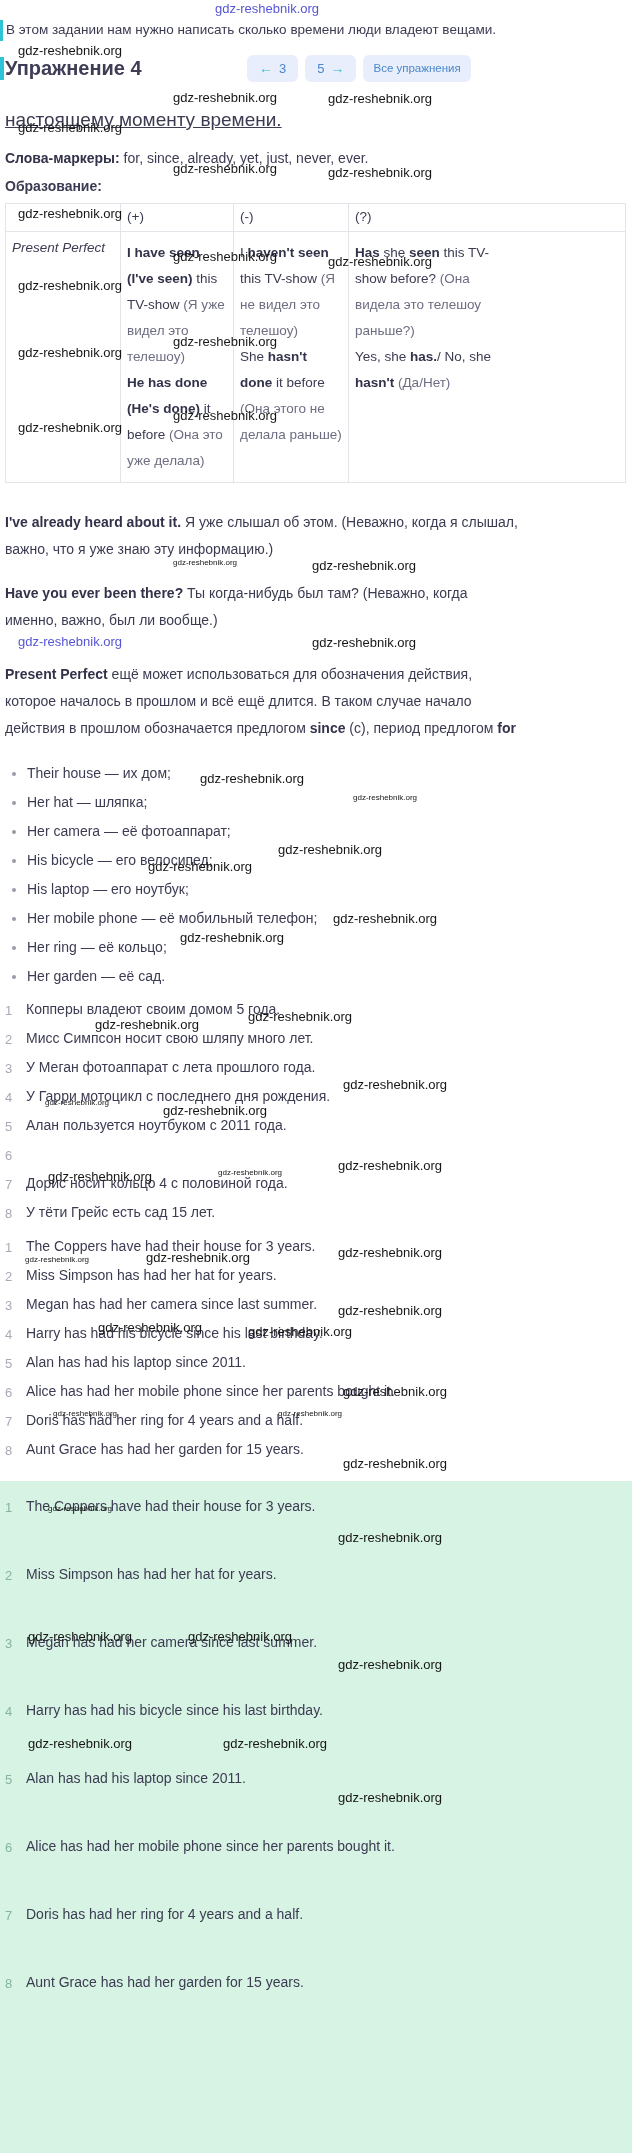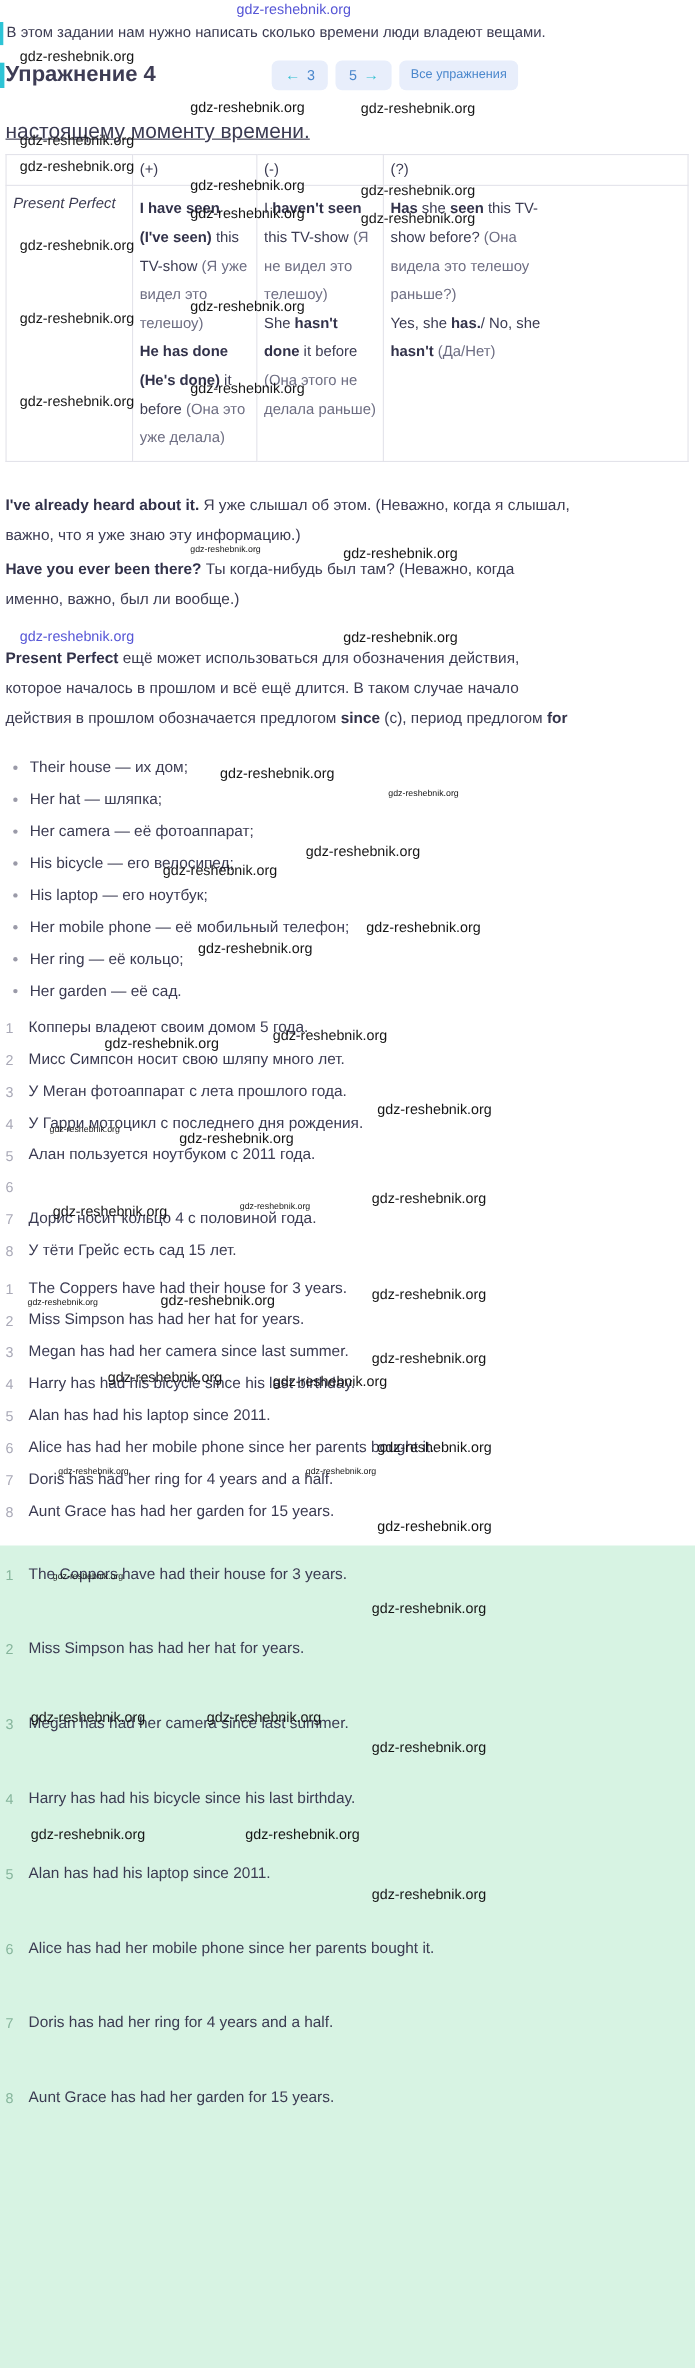--- a/index.html
+++ b/index.html
@@ -36,21 +36,21 @@
   .pp-table td { padding:8px 6px; }
   .rowlabel { font-style:italic; }
   .cellw { line-height:26px; }
   .w-plus { max-width:102px; } .w-minus { max-width:106px; } .w-q { max-width:140px; }
   .seg-b { font-weight:700; color:#32324a; }
   .seg-g { color:#6d6d82; }
 
   .mid-wrap { }
   .para { font-size:14px; line-height:27px; max-width:515px; }
   .p-heard { margin-top:26px; }
-  .p-ever { margin-top:4px; }
+  .p-ever { margin-top:17px; }
   .p-usage { margin-top:27px; }
 
   .vocab-wrap { margin-top:22px; }
   .vocab { list-style:none; }
   .vocab li { display:flex; gap:11px; margin-bottom:10px; font-size:14px; line-height:19px; align-items:flex-start; padding-left:7px; }
   .dot { width:4px; height:4px; border-radius:50%; background:#9a9aa8; margin-top:8px; flex:none; }
 
   .numlist { list-style:none; }
   .tasks-wrap, .answers-wrap { margin-top:14px; }
   .numlist li { display:flex; gap:9px; margin-bottom:9px; font-size:14px; line-height:19px; }
@@ -87,20 +87,22 @@
         </button>
         <button class="nav-btn">
           <span class="btn-num">5</span>
           <span class="arrow">→</span>
         </button>
         <button class="nav-btn all-btn">Все упражнения</button>
       </div>
     </div>
 
     <p class="tail">настоящему моменту времени.</p>
+    <p class="markers"><span class="seg-b">Слова-маркеры: </span><span>for, since, already, yet, just, never, ever.</span></p>
+    <p class="formation">Образование:</p>
 
     <div class="table-wrap rel">
       <span class="wm" style="left:13px;top:4px">gdz-reshebnik.org</span>
       <span class="wm" style="left:168px;top:47px">gdz-reshebnik.org</span>
       <span class="wm" style="left:323px;top:52px">gdz-reshebnik.org</span>
       <span class="wm" style="left:13px;top:76px">gdz-reshebnik.org</span>
       <span class="wm" style="left:168px;top:132px">gdz-reshebnik.org</span>
       <span class="wm" style="left:13px;top:143px">gdz-reshebnik.org</span>
       <span class="wm" style="left:168px;top:206px">gdz-reshebnik.org</span>
       <span class="wm" style="left:13px;top:218px">gdz-reshebnik.org</span>

